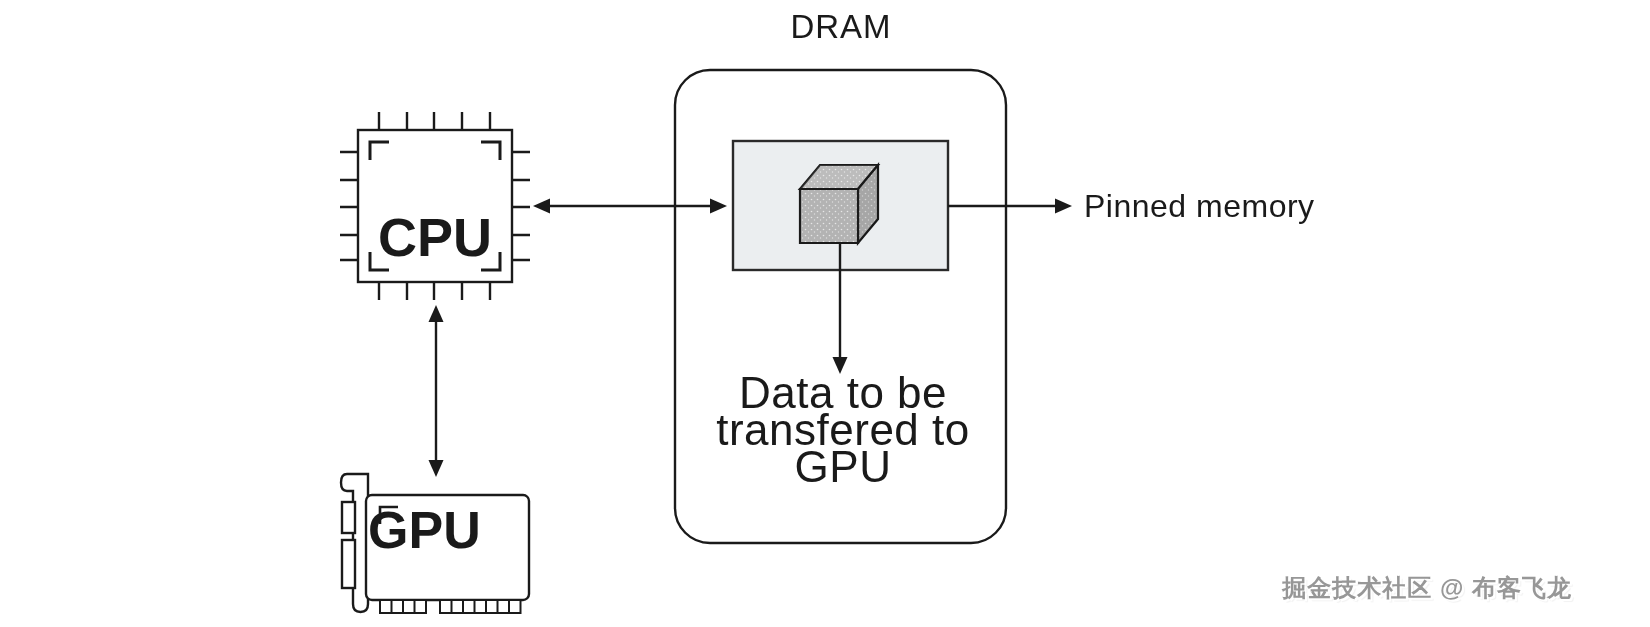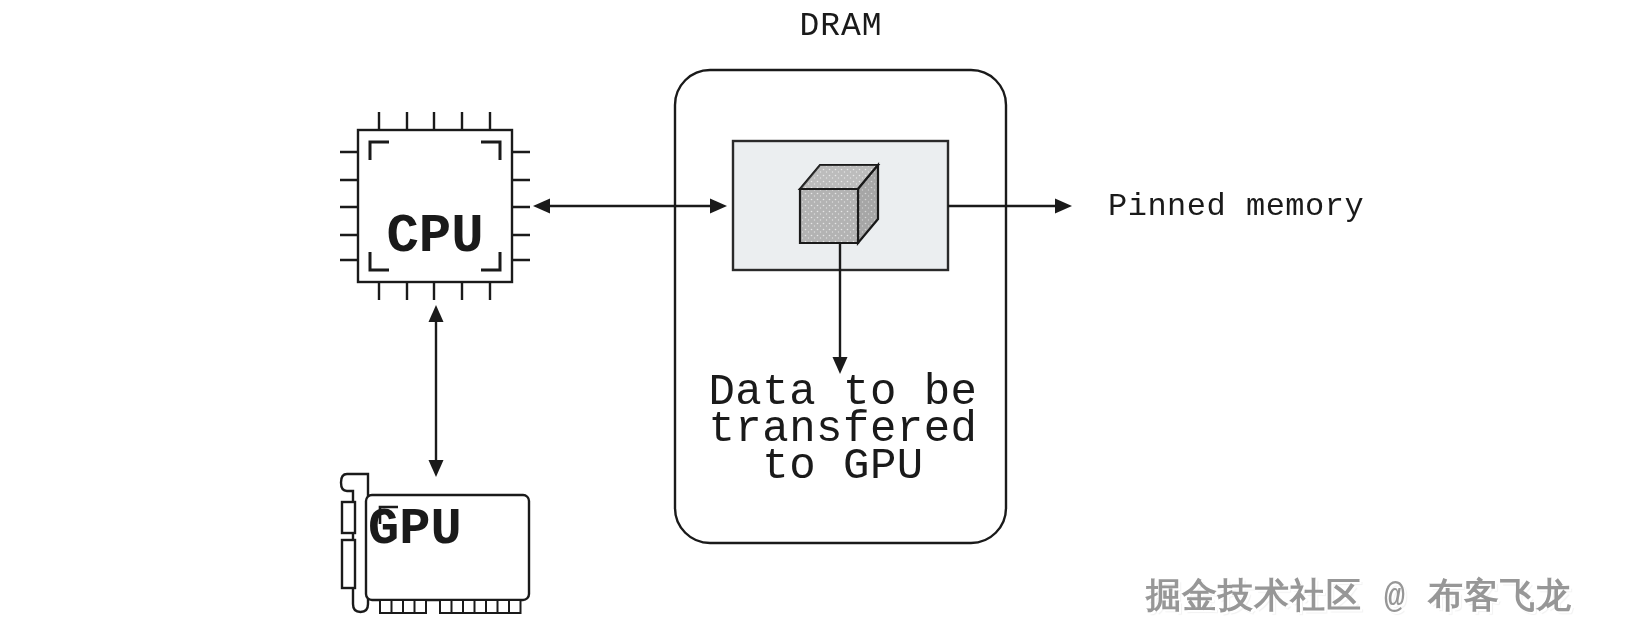--- a/index.html
+++ b/index.html
@@ -1,48 +1,48 @@
 <!DOCTYPE html>
 <html><head>
 <meta charset="utf-8">
 <style>
   html,body{margin:0;padding:0;background:#ffffff;}
   .stage{
     position:relative;
     width:1590px;height:627px;
     background:#ffffff;
-    font-family:Liberation Mono, monospace;
+    font-family:Liberation Sans, sans-serif;
     color:#1a1a1a;
     overflow:hidden;
   }
   .stage svg.layer{position:absolute;left:0;top:0;}
   .label{position:absolute;white-space:nowrap;color:#1a1a1a;}
   .dram-title{
     left:741px;top:8px;width:200px;
     text-align:center;font-size:33px;font-weight:500;letter-spacing:1px;
   }
   .cpu-label{
     left:358px;top:174px;width:154px;
     text-align:center;font-size:54px;font-weight:800;letter-spacing:0px;margin-top:32px;
   }
   .gpu-label{
     left:368px;top:500px;width:161px;
     text-align:left;font-size:52px;font-weight:800;letter-spacing:0px;
   }
   .pinned-label{
-    left:1084px;top:188px;font-size:32px;font-weight:500;letter-spacing:0.5px;margin-left:24px;
+    left:1084px;top:188px;font-size:32px;font-weight:500;letter-spacing:0.5px;
   }
   .data-label{
     left:683px;top:374px;width:320px;
     text-align:center;font-size:44px;font-weight:500;line-height:37px;letter-spacing:0.5px;
     white-space:normal;
   }
   .watermark{
     position:absolute;right:18px;top:572px;
-    font-size:35px;font-weight:600;letter-spacing:1px;
+    font-size:24px;font-weight:600;letter-spacing:1px;
     color:#979797;
     text-shadow:2px 2px 0 #ffffff,3px 3px 1px #f2f2f2;
     margin-left:42px;
   }
 </style>
 </head>
 <body>
 
 <div class="stage">
 

